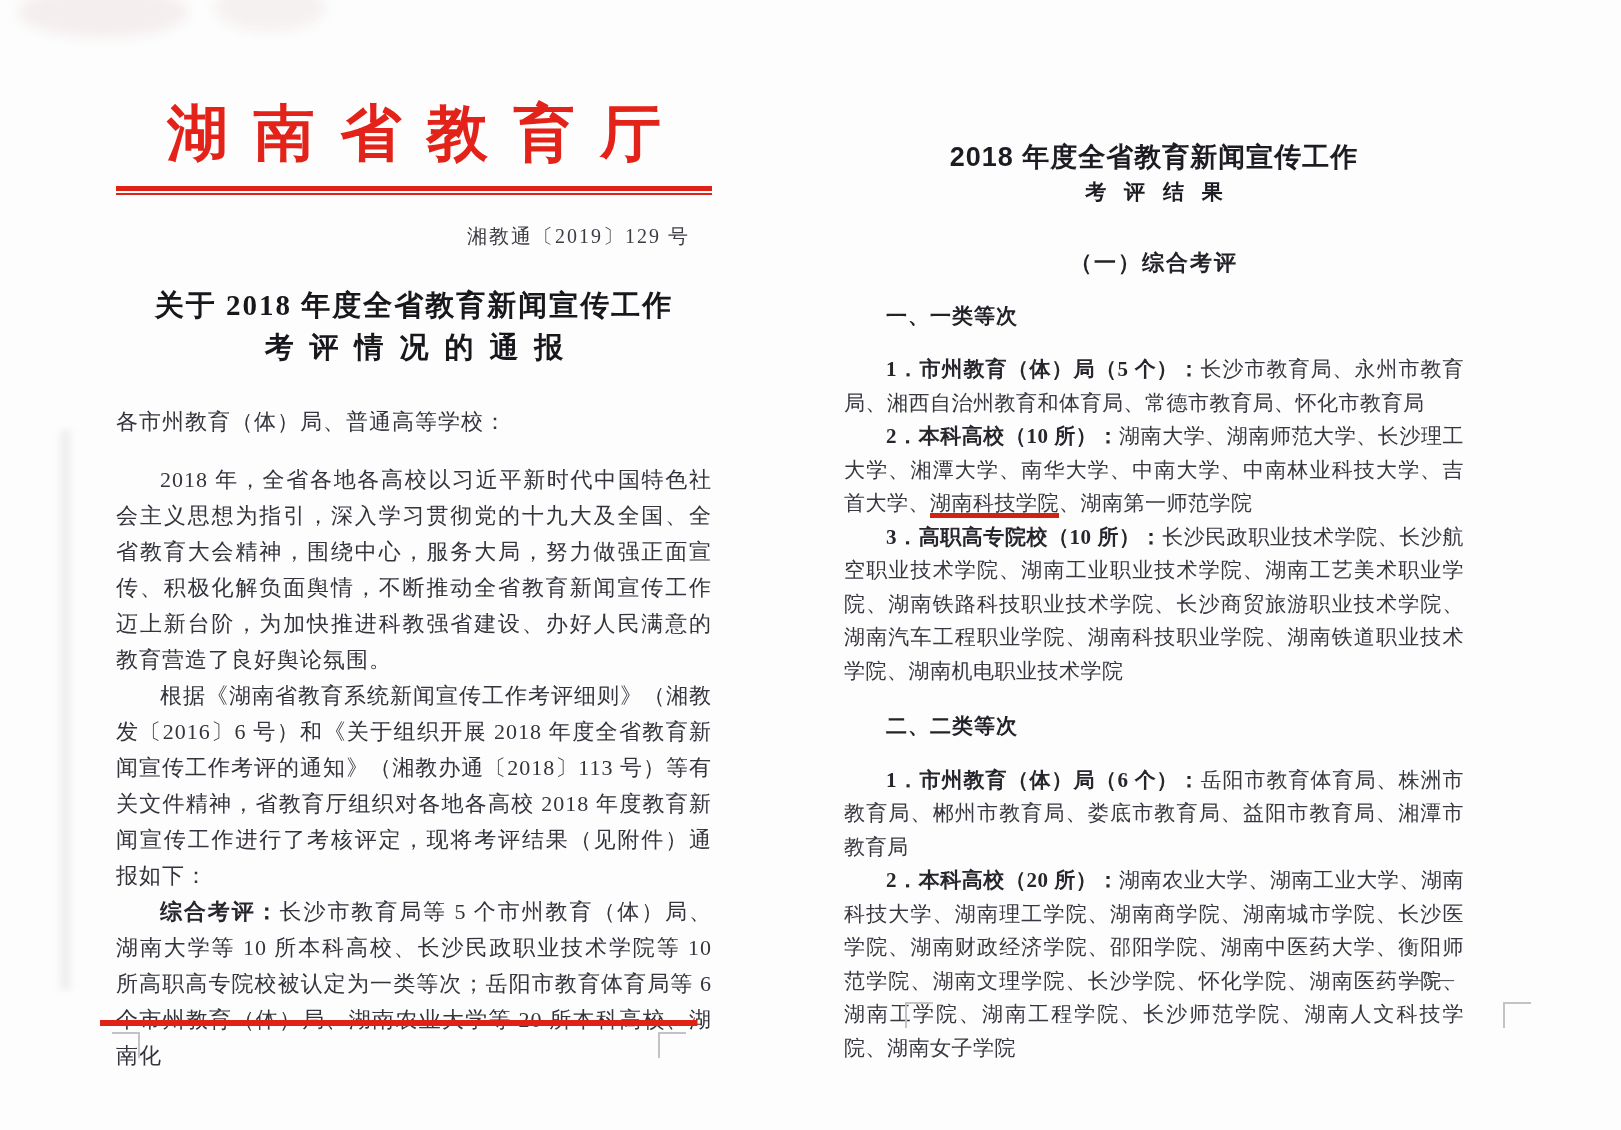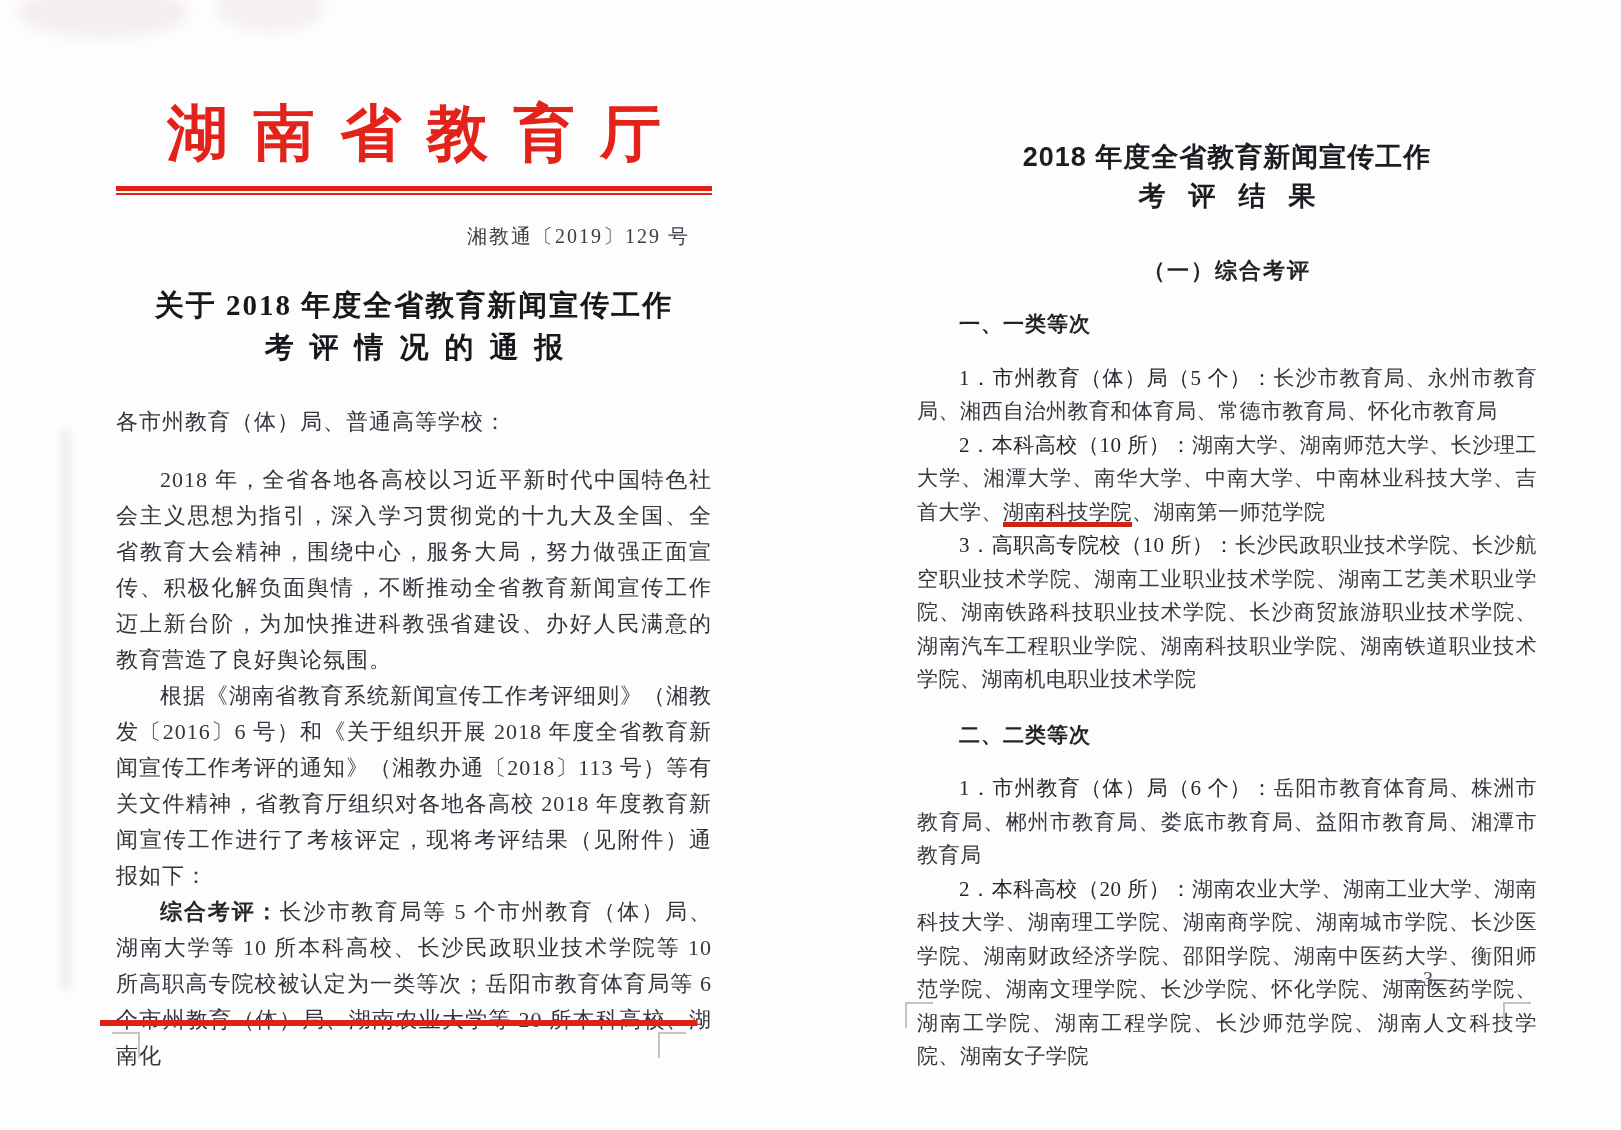--- a/index.html
+++ b/index.html
@@ -41,32 +41,32 @@
   .para{text-indent:2em;margin:0;}
   .lead-bold{font-weight:bold;color:#26262d;}
   .bottom-red-line{position:absolute;left:100px;top:1020px;width:597px;height:6px;background:#e02116;}
 
   
   .corner{position:absolute;width:26px;height:24px;}
   .corner.tr-style{border-top:2px solid #c3c3c3;border-right:2px solid #c3c3c3;}
   .corner.tl-style{border-top:2px solid #c3c3c3;border-left:2px solid #c3c3c3;}
 
   
-  .page-right{position:absolute;left:917px;top:138px;width:620px;}
+  .page-right{position:absolute;left:844px;top:138px;width:620px;}
   .r-title{font-family:"Liberation Sans","DejaVu Sans",sans-serif;
     text-align:center;color:#1c1c22;font-weight:bold;}
   .r-title .t1{font-size:27px;letter-spacing:1px;line-height:1.45;}
-  .r-title .t2{font-size:27px;letter-spacing:0.85em;text-indent:0.85em;line-height:1.45;}
+  .r-title .t2{font-size:21px;letter-spacing:0.85em;text-indent:0.85em;line-height:1.45;}
   .r-section-heading{margin-top:40px;text-align:center;font-size:22px;font-weight:bold;
     color:#222228;font-family:"Liberation Sans","DejaVu Sans",sans-serif;letter-spacing:2px;}
   .right-body{margin-top:8px;font-size:21px;color:#37383f;line-height:33.5px;text-align:justify;}
   .r-sub-heading{font-weight:bold;color:#222228;text-indent:2em;
     font-family:"Liberation Sans","DejaVu Sans",sans-serif;letter-spacing:1px;}
   .item{text-indent:2em;margin:0;letter-spacing:0.5px;}
-  .item .lead{font-weight:normal;color:#26262d;}
+  .item .lead{font-weight:bold;color:#26262d;}
   .red-underline{
     background-image:linear-gradient(#cf2414,#cf2414);
     background-repeat:no-repeat;background-position:0 100%;background-size:100% 5px;
     padding-bottom:3px;
   }
   .page-number{position:absolute;left:1402px;top:968px;font-size:20px;color:#4c4d53;letter-spacing:1px;}
 </style>
 </head>
 <body>
 

